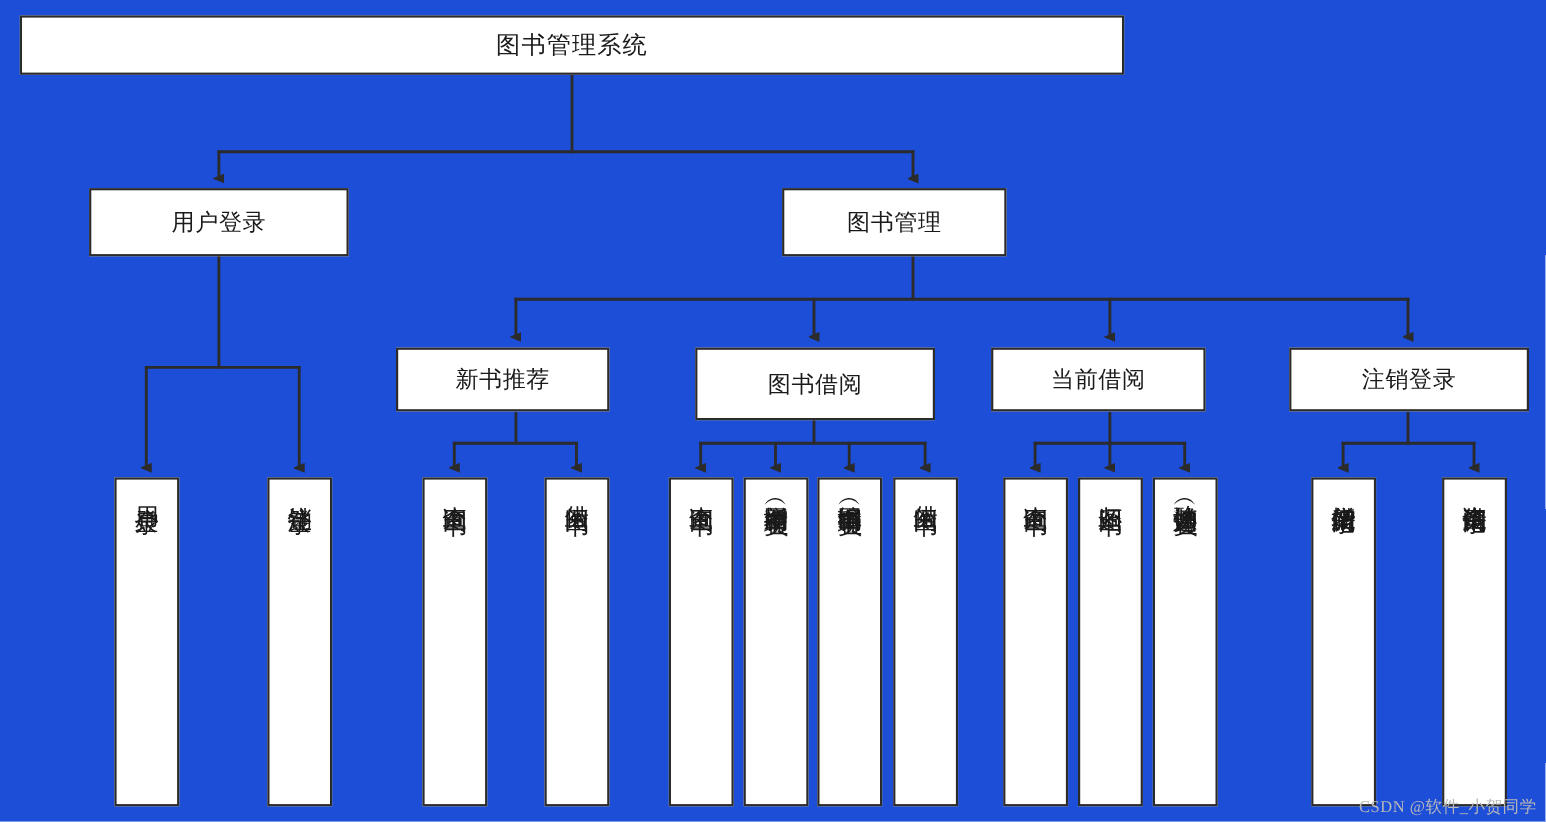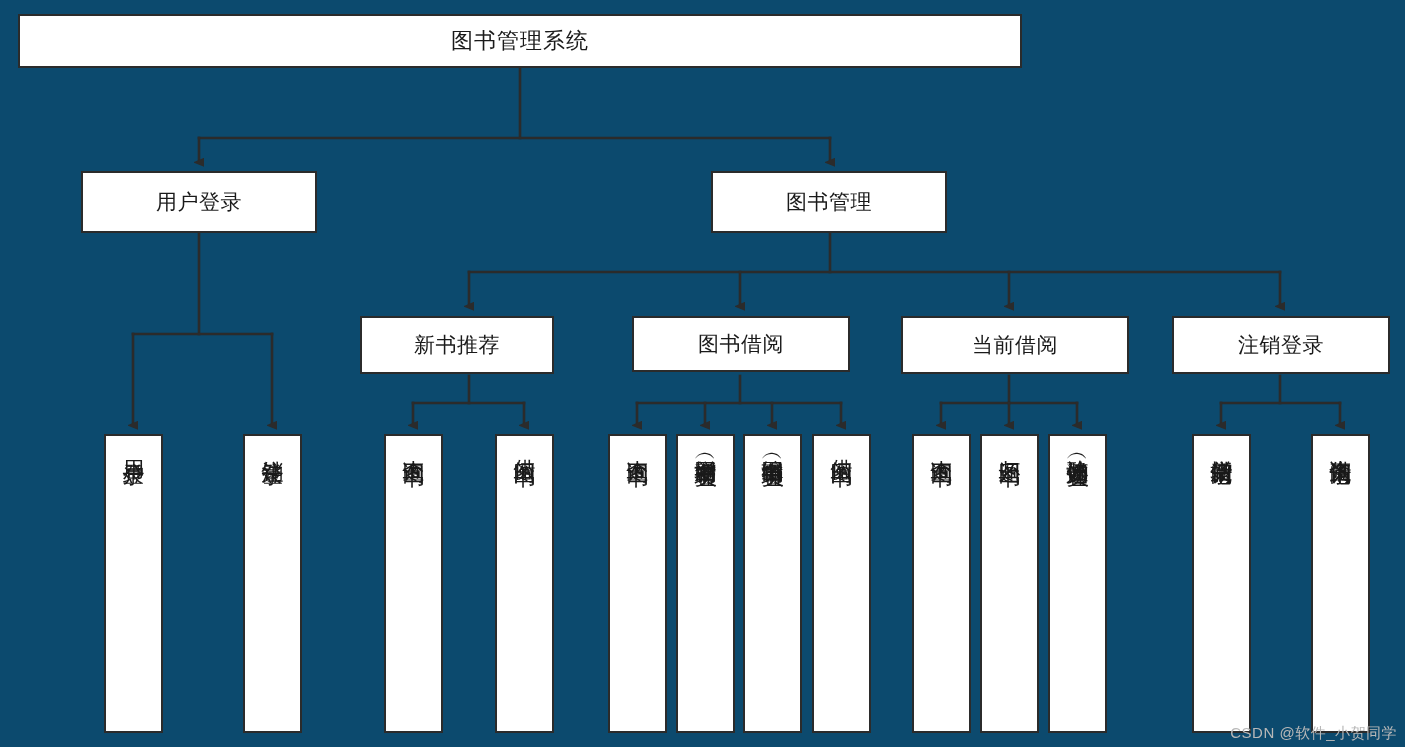--- a/index.html
+++ b/index.html
@@ -8,22 +8,23 @@
     padding: 0;
     background: #ffffff;
   }
   body {
     font-family: "Liberation Sans", "DejaVu Sans", sans-serif;
   }
   #diagram {
     position: relative;
     width: 1405px;
     height: 747px;
-    background: #0c4a6e;
+    background: #1d4ed8;
     overflow: hidden;
+    font-family: Liberation Serif, serif;
   }
   #connectors {
     position: absolute;
     left: 0;
     top: 0;
     width: 1405px;
     height: 747px;
     pointer-events: none;
   }
   .node {
@@ -131,31 +132,31 @@
     </g>
   </svg>
 
   <div class="node root" style="left:18px; top:14px; width:1004px; height:54px;">
     <span class="label">图书管理系统</span>
   </div>
 
   <div class="node horiz" style="left:81px; top:171px; width:236px; height:62px;">
     <span class="label">用户登录</span>
   </div>
-  <div class="node horiz" style="left:711px; top:171px; width:236px; height:62px;">
+  <div class="node horiz" style="left:711px; top:171px; width:204px; height:62px;">
     <span class="label">图书管理</span>
   </div>
 
   <div class="node horiz" style="left:360px; top:316px; width:194px; height:58px;">
     <span class="label">新书推荐</span>
   </div>
-  <div class="node horiz" style="left:632px; top:316px; width:218px; height:56px;justify-content:center;">
+  <div class="node horiz" style="left:632px; top:316px; width:218px; height:66px;justify-content:center;">
     <span class="label">图书借阅</span>
   </div>
-  <div class="node horiz" style="left:901px; top:316px; width:228px; height:58px;align-items:center;">
+  <div class="node horiz" style="left:901px; top:316px; width:195px; height:58px;align-items:center;">
     <span class="label">当前借阅</span>
   </div>
   <div class="node horiz" style="left:1172px; top:316px; width:218px; height:58px;">
     <span class="label">注销登录</span>
   </div>
 
   <div class="node vert" style="left:104px; top:434px; width:59px; height:299px;">
     <span class="label">用户登录</span>
   </div>
   <div class="node vert" style="left:243px; top:434px; width:59px; height:299px;">

